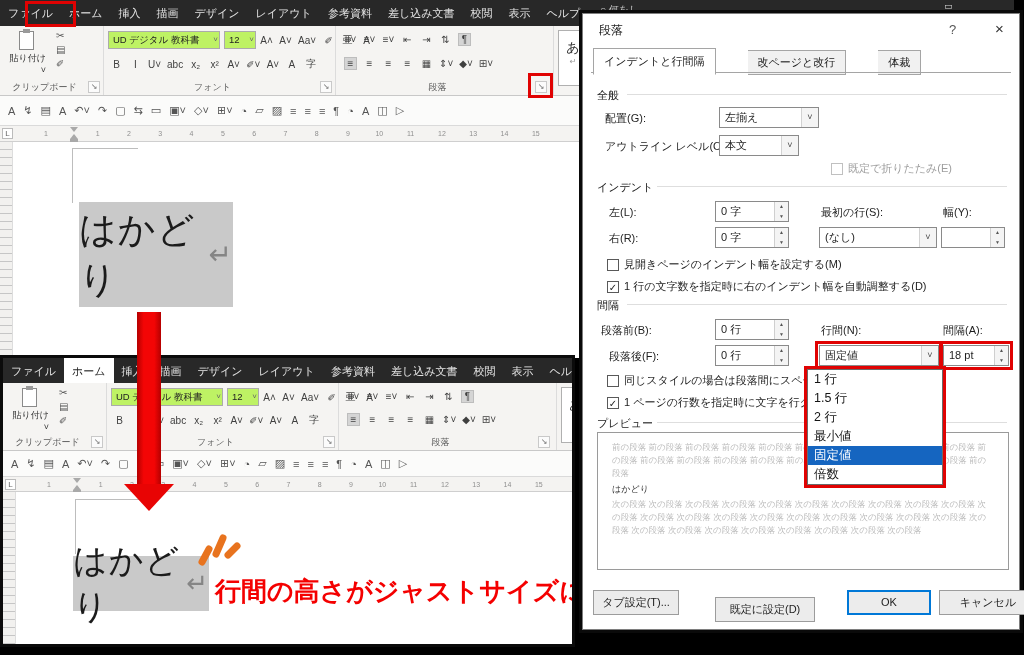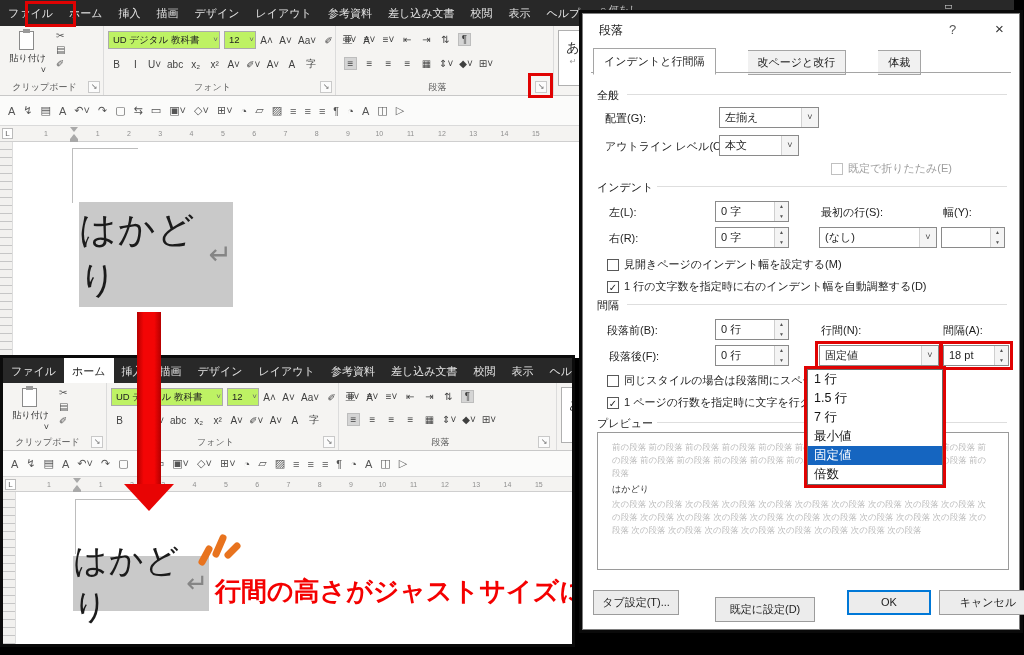--- a/index.html
+++ b/index.html
@@ -531,21 +531,21 @@
       <span class="box"></span>
       <span>見開きページのインデント幅を設定する(M)</span>
     </div>
     <div class="chk" style="left:24px;top:265px;">
       <span class="box">✓</span>
       <span>1 行の文字数を指定時に右のインデント幅を自動調整する(D)</span>
     </div>
 
     <div class="hdr" style="left:14px;top:284px;">間隔</div>
     <div class="hline" style="left:44px;right:12px;top:290px;"></div>
-    <div class="dlg-label" style="left:24px;top:309px;">段落前(B):</div>
+    <div class="dlg-label" style="left:18px;top:309px;">段落前(B):</div>
     <div class="spin" style="left:132px;top:305px;width:74px;">
       <span>0 行</span>
       <span class="sbtns">
           <span>▲</span>
           <span>▼</span>
         </span>
     </div>
     <div class="dlg-label" style="left:238px;top:309px;">行間(N):</div>
     <div class="dlg-label" style="left:360px;top:309px;">間隔(A):</div>
     <div class="dlg-label" style="left:26px;top:335px;">段落後(F):</div>
@@ -583,21 +583,21 @@
     <div class="hline" style="left:74px;right:12px;top:408px;"></div>
     <div class="pvbox">
       <div class="pv-gray">前の段落 前の段落 前の段落 前の段落 前の段落 前の段落 前の段落 前の段落 前の段落 前の段落 前の段落 前の段落 前の段落 前の段落 前の段落 前の段落 前の段落 前の段落 前の段落 前の段落 前の段落</div>
       <div class="pv-black">はかどり</div>
       <div class="pv-gray">次の段落 次の段落 次の段落 次の段落 次の段落 次の段落 次の段落 次の段落 次の段落 次の段落 次の段落 次の段落 次の段落 次の段落 次の段落 次の段落 次の段落 次の段落 次の段落 次の段落 次の段落 次の段落 次の段落 次の段落 次の段落 次の段落 次の段落 次の段落 次の段落</div>
     </div>
 
     <div class="ddlist">
       <div class="opt">1 行</div>
       <div class="opt">1.5 行</div>
-      <div class="opt">7 行</div>
+      <div class="opt">2 行</div>
       <div class="opt">最小値</div>
       <div class="opt sel">固定値</div>
       <div class="opt">倍数</div>
     </div>
 
     <div class="btn" style="left:10px;top:576px;width:86px;">タブ設定(T)...</div>
     <div class="btn" style="left:132px;top:576px;width:100px;margin-top:7px;">既定に設定(D)</div>
     <div class="btn primary" style="left:264px;top:576px;width:84px;">OK</div>
     <div class="btn" style="left:356px;top:576px;width:98px;">キャンセル</div>
   </div>

